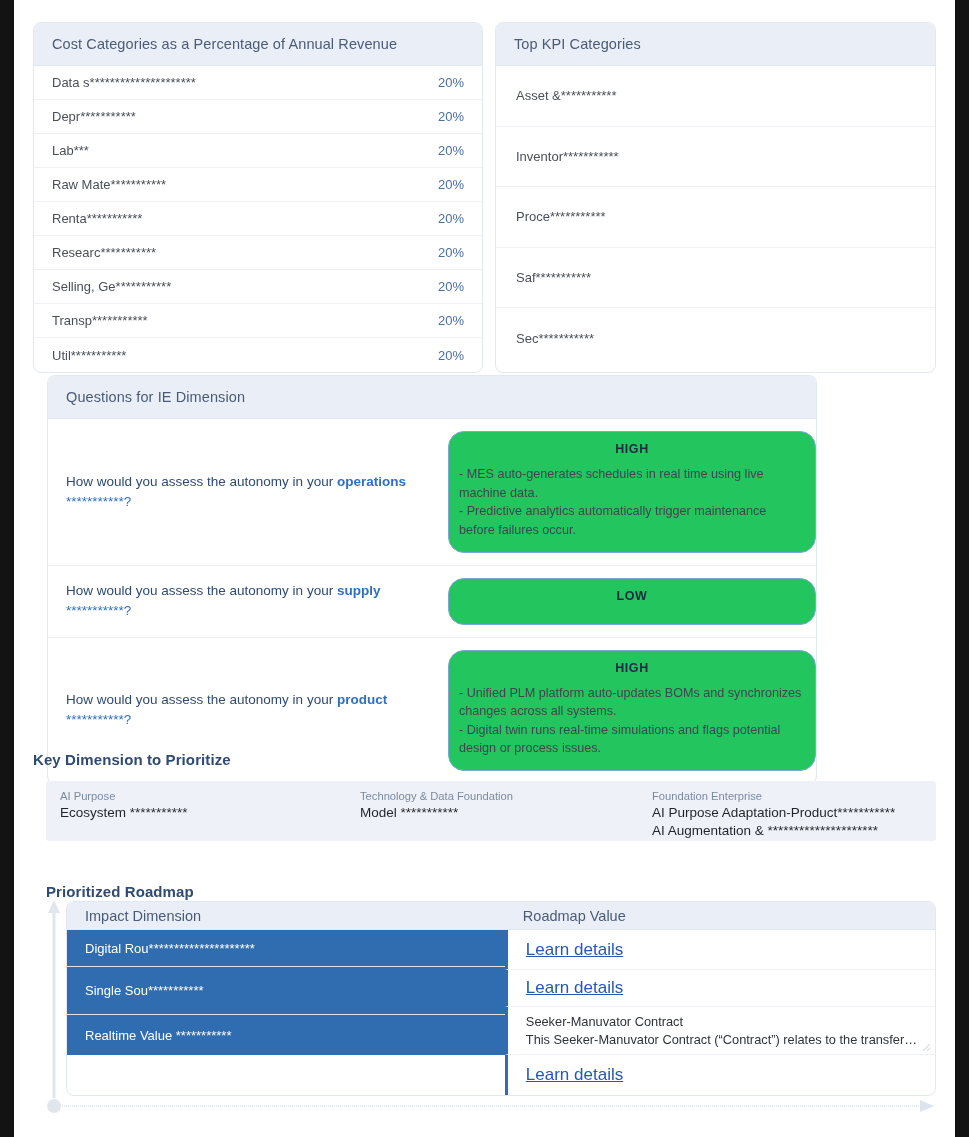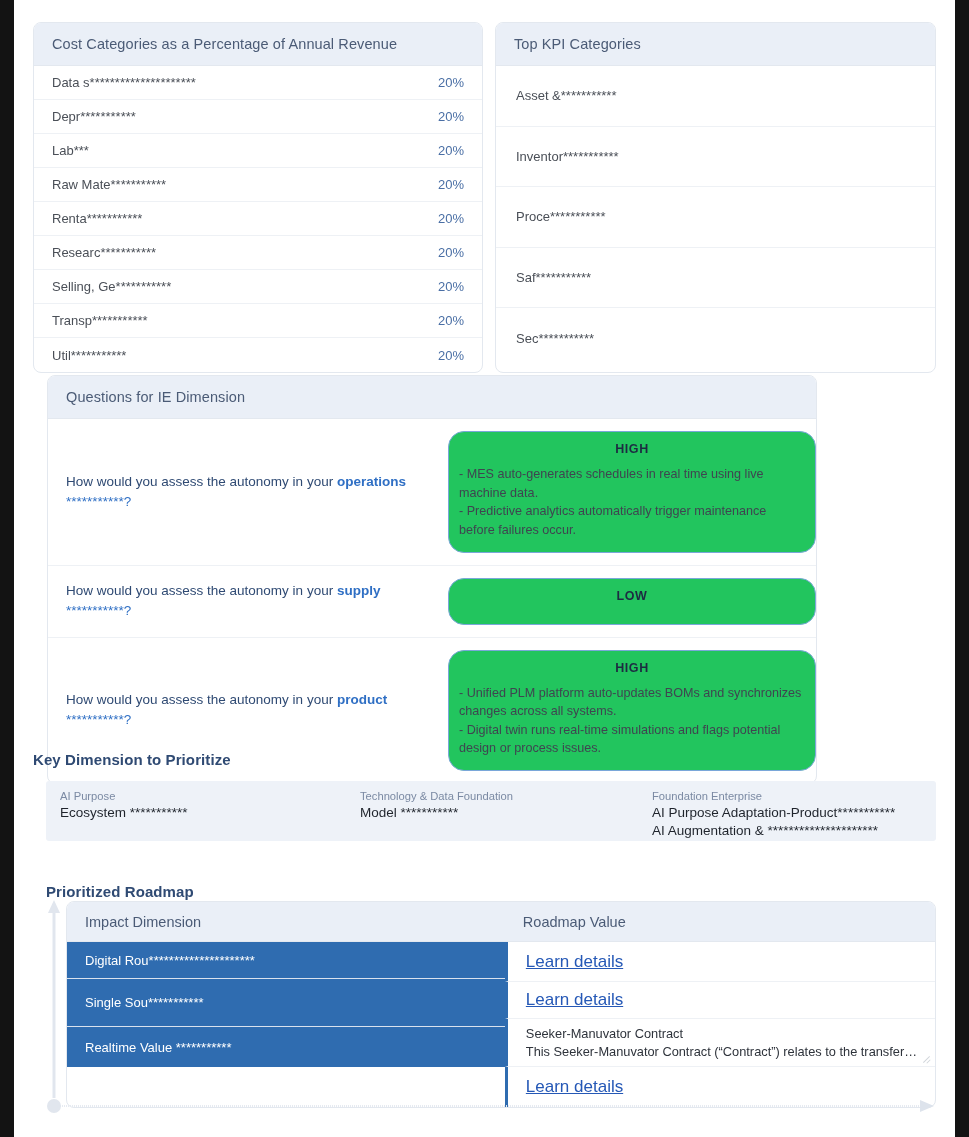--- a/index.html
+++ b/index.html
@@ -157,21 +157,21 @@
     border: 1px solid #e3e8ef;
     border-radius: 8px;
     overflow: hidden;
     background: #fff;
   }
   .rm-col-left  { width: 441px; }
   .rm-col-right { flex: 1; }
   .rm-head {
     background: #eaeff7;
     border-bottom: 1px solid #e3e8ef;
-    height: 40px;
+    height: 28px;
     display: flex;
     align-items: center;
     padding: 0 18px;
     font-size: 14.5px;
     color: #4b5b76;
   }
   .rm-cell-dim {
     background: #2f6cb0;
     color: #ffffff;
     font-size: 13px;

